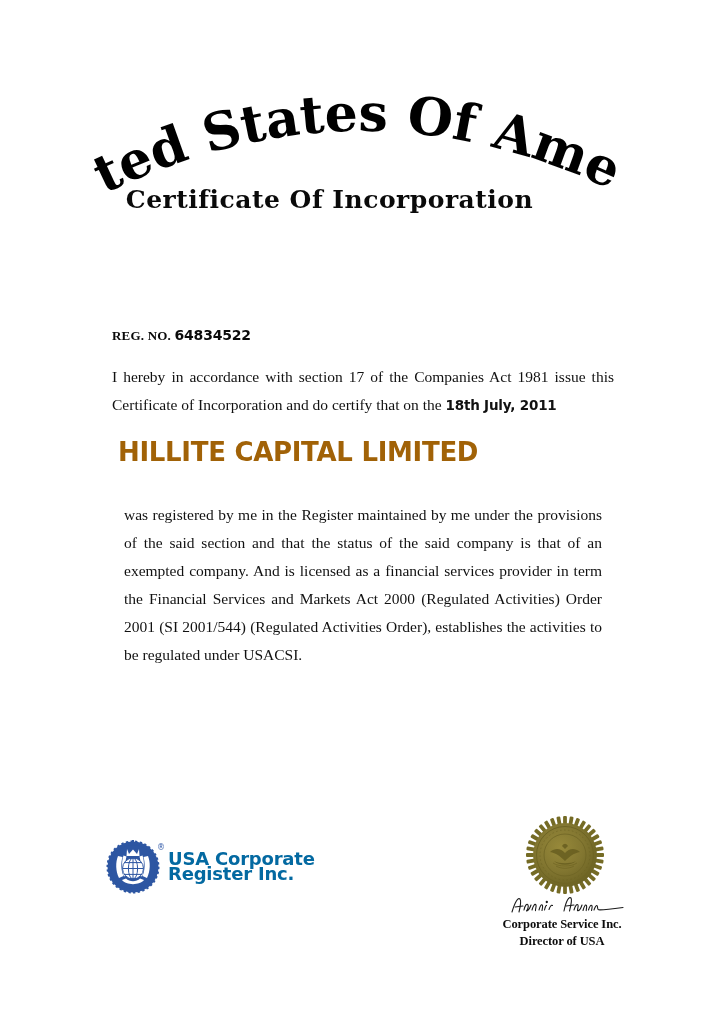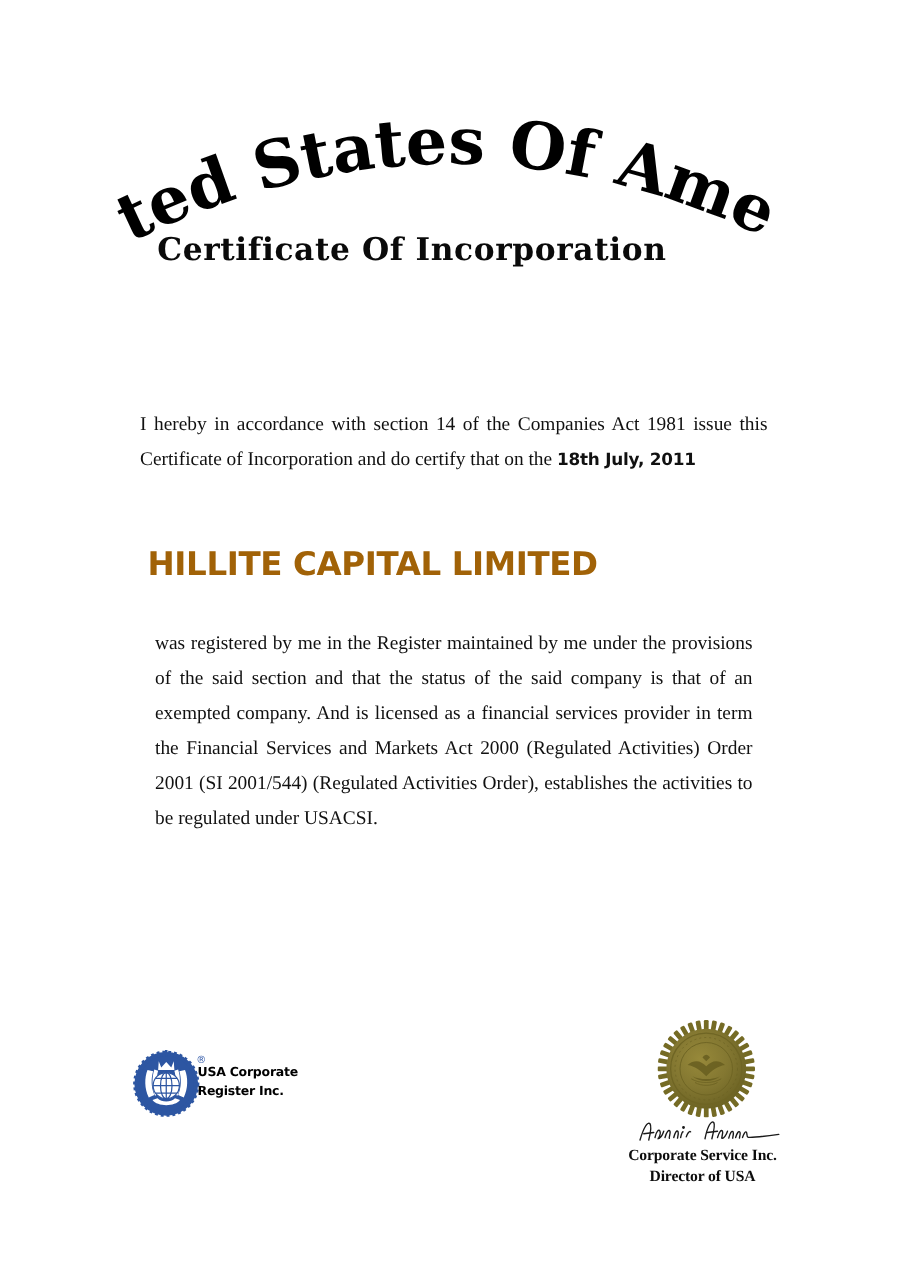--- a/index.html
+++ b/index.html
@@ -131,27 +131,27 @@
   .logo-reg {
     position: absolute;
     left: 51px;
     top: 3px;
     font-family: "DejaVu Sans", "Liberation Sans", sans-serif;
     font-size: 8px;
     color: #3159a8;
   }
   .logo-text {
     position: absolute;
-    left: 52px;
+    left: 62px;
     top: 11px;
     font-family: "DejaVu Sans", "Liberation Sans", sans-serif;
     font-weight: 700;
-    font-size: 10px;
+    font-size: 18px;
     line-height: 15px;
-    color: #000000;
+    color: #0369a1;
     letter-spacing: -0.2px;
     white-space: nowrap;
   }
 
   
   .seal-area {
     position: absolute;
     left: 452px;
     top: 812px;
     width: 220px;
@@ -199,22 +199,26 @@
         <textPath href="#archPath" startOffset="50%" text-anchor="middle">
           <tspan>United States Of America</tspan>
         </textPath>
       </text>
     </svg>
   </div>
 
   <div class="subtitle">Certificate Of Incorporation</div>
 
   <div class="body-block">
+    <div class="reg-line">
+      <span class="reg-label">REG. NO.</span>
+      <span class="reg-value">64834522</span>
+    </div>
     <p class="para intro">
-      <span>I hereby in accordance with section 14 of the Companies Act 1981 issue this Certificate of Incorporation and do certify that on the </span><span class="date-strong">18th July, 2011</span>
+      <span>I hereby in accordance with section 17 of the Companies Act 1981 issue this Certificate of Incorporation and do certify that on the </span><span class="date-strong">18th July, 2011</span>
     </p>
   </div>
 
   <div class="company-name">HILLITE CAPITAL LIMITED</div>
 
   <div class="para-main-wrap">
     <p class="para main">was registered by me in the Register maintained by me under the provisions of the said section and that the status of the said company is that of an exempted company. And is licensed as a financial services provider in term the Financial Services and Markets Act 2000 (Regulated Activities) Order 2001 (SI 2001/544) (Regulated Activities Order), establishes the activities to be regulated under USACSI.</p>
   </div>
 
   <div class="logo">

